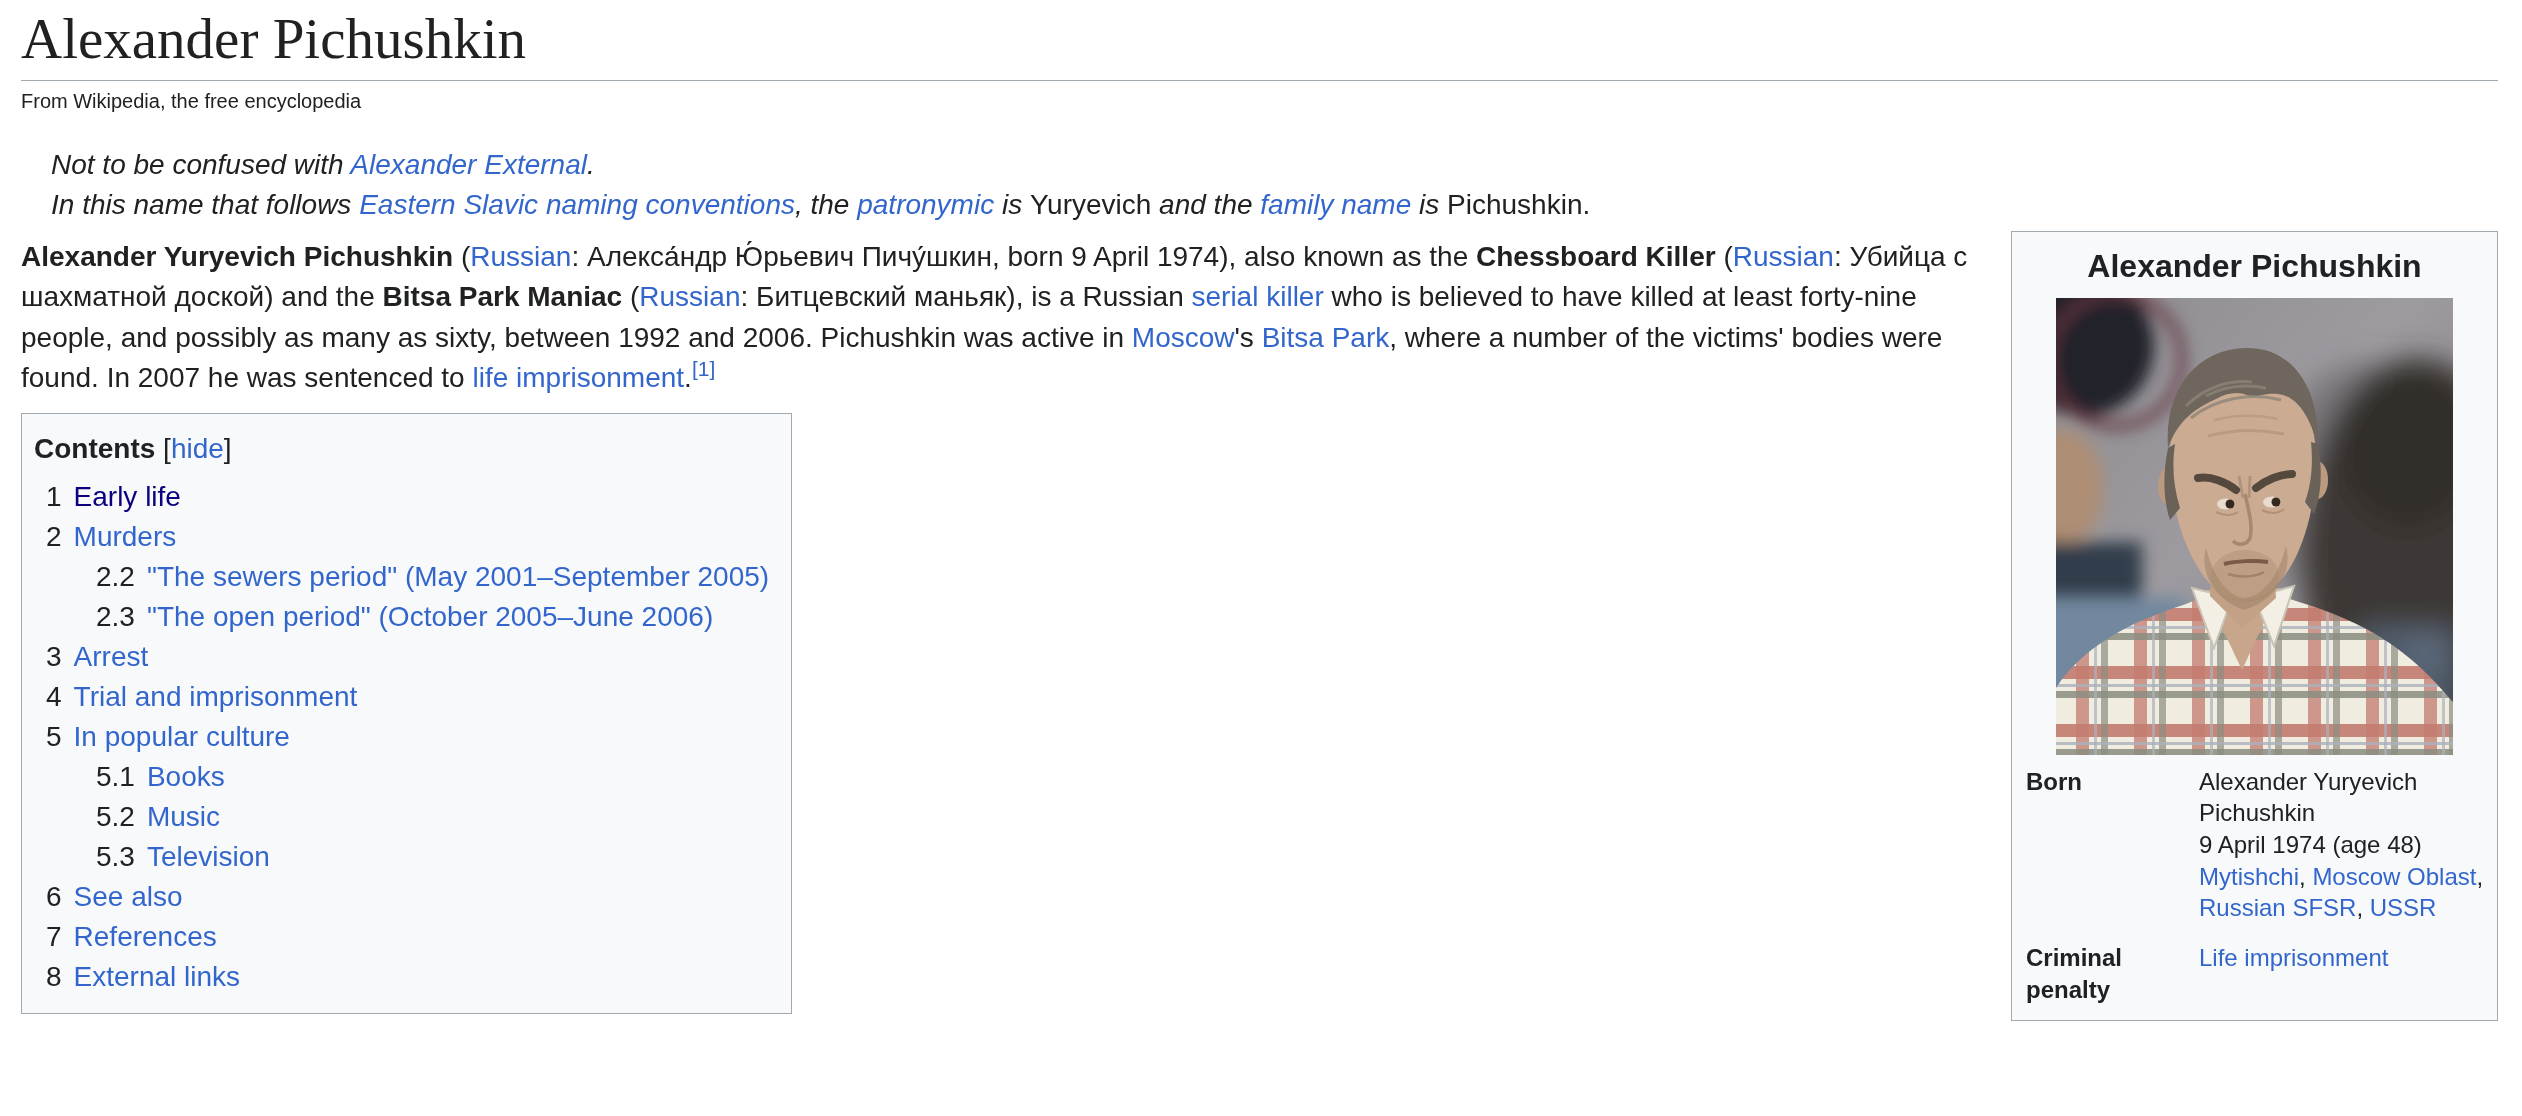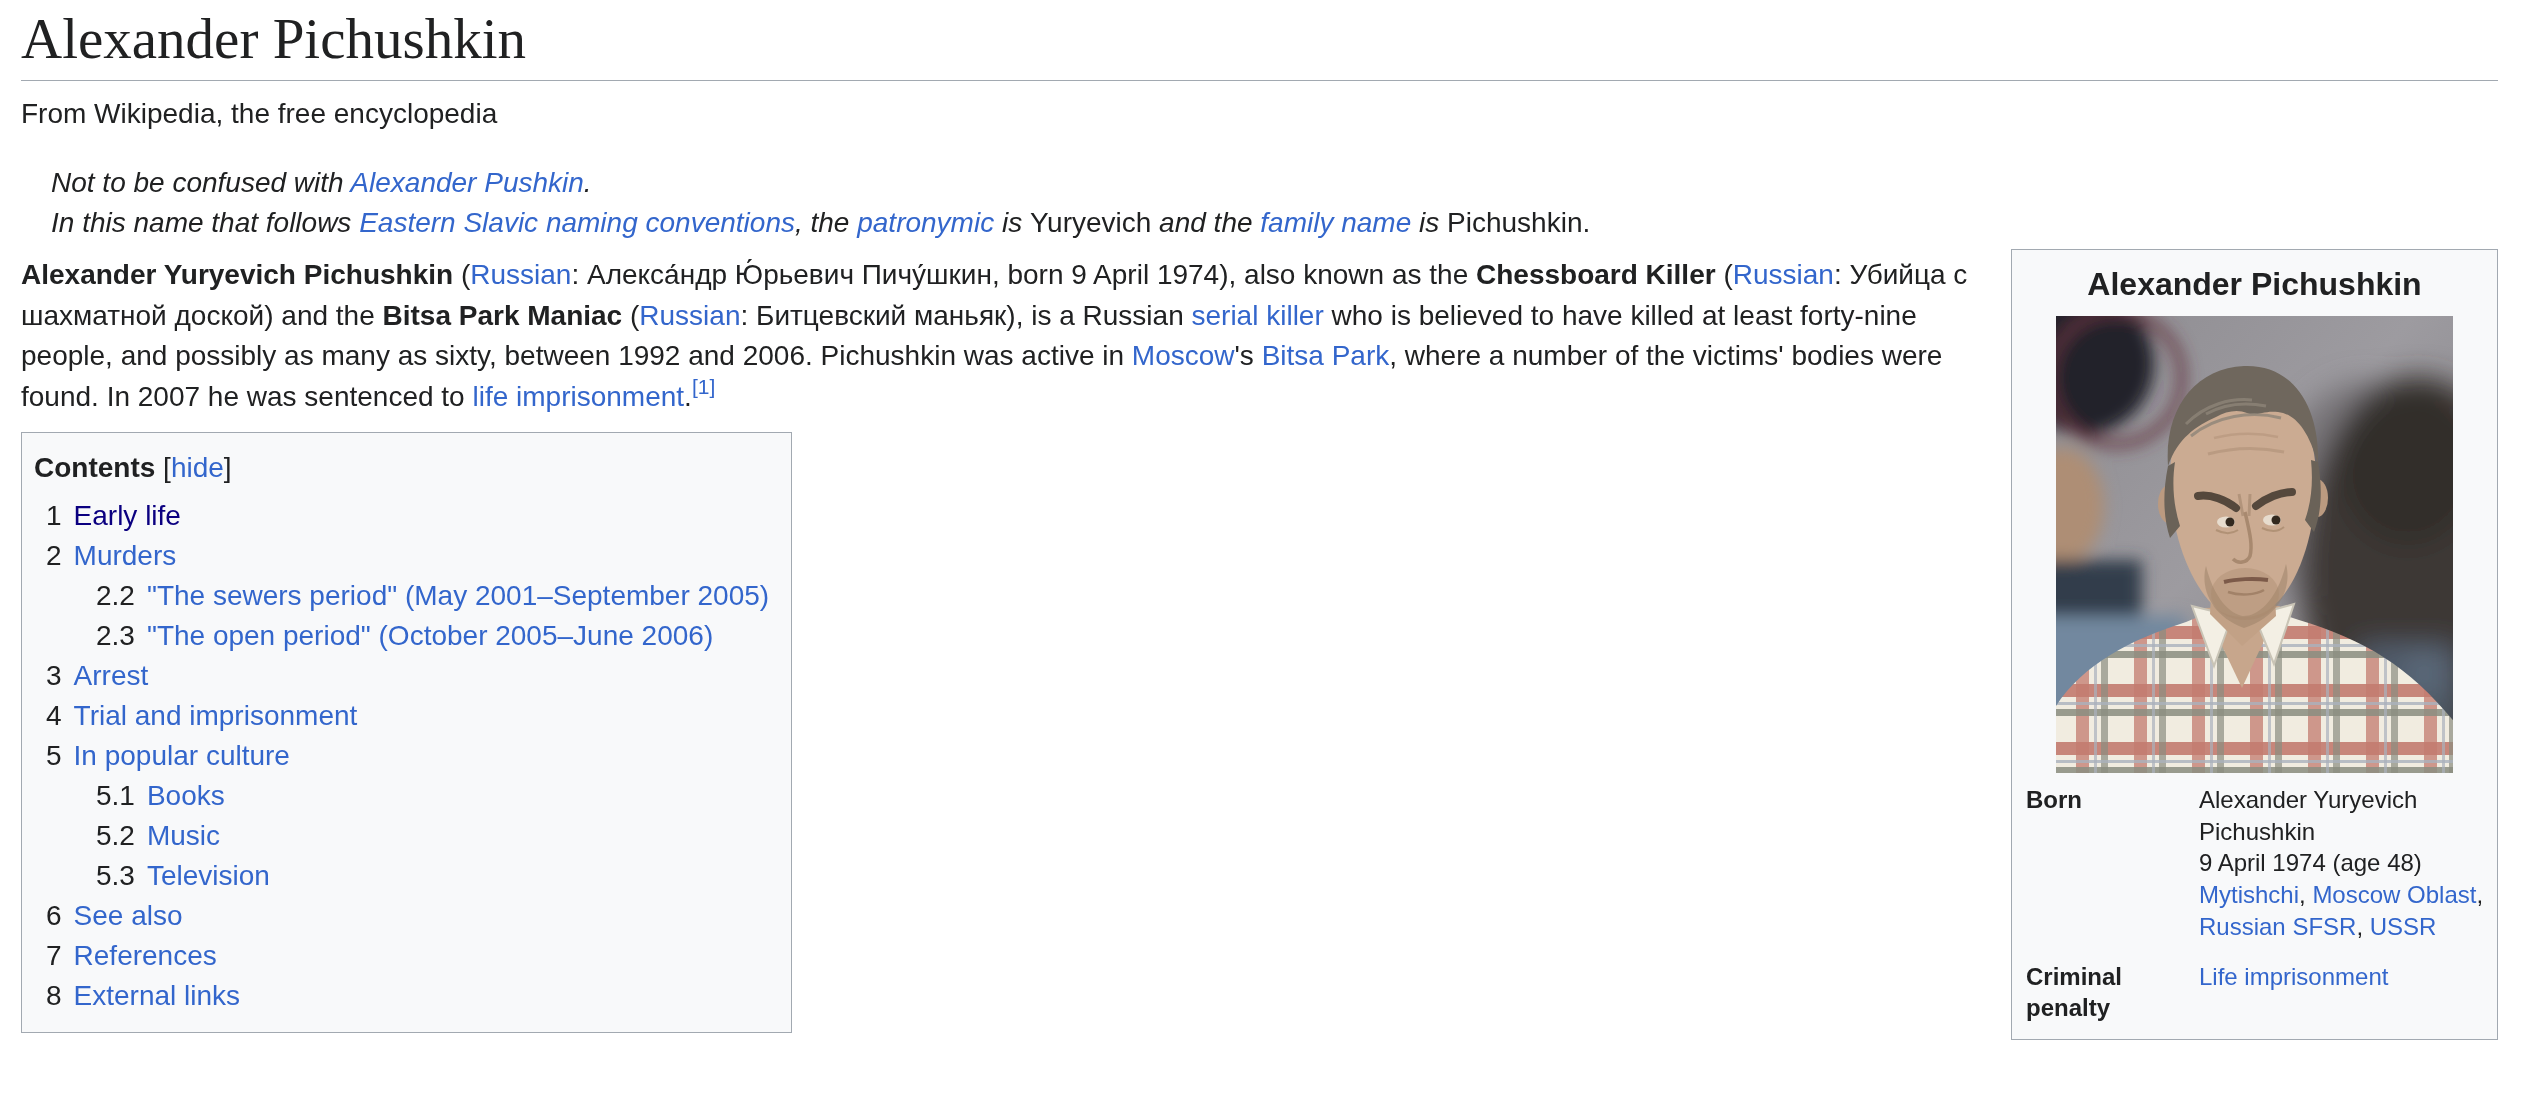--- a/index.html
+++ b/index.html
@@ -11,21 +11,21 @@
     width:2522px;height:1116px;overflow:hidden;background:#fff;
     font-family:"Liberation Sans",sans-serif;font-size:28px;line-height:1.45;color:var(--text);
   }
   .page{position:relative;width:2522px;height:1116px;overflow:hidden;}
   .content{padding:2px 24px 0 21px;}
   h1.firstHeading{
     font-family:"Liberation Serif","DejaVu Serif",serif;font-weight:400;
     font-size:57px;line-height:1.15;margin:0;padding:4px 0 8px 0;
     border-bottom:1px solid var(--border);
   }
-  .tagline{margin-top:13px;font-size:28px;}
+  .tagline{margin-top:6px;font-size:20px;}
   .hatnotes{margin-top:29px;}
   .hatnote{padding-left:30px;font-style:italic;line-height:40px;}
   .up{font-style:normal;}
   .b{font-weight:bold;}
   a.wlink{color:var(--link);text-decoration:none;cursor:pointer;}
   a.wlink.visited{color:var(--visited);}
   sup.ref{font-size:21px;line-height:0;vertical-align:baseline;position:relative;top:-0.55em;}
   p.lead{margin:12px 0 14px 0;}
 
   
@@ -58,21 +58,21 @@
 </head>
 <body>
 
 <div class="page">
   <div class="content">
 
     <h1 class="firstHeading">Alexander Pichushkin</h1>
     <div class="tagline">From Wikipedia, the free encyclopedia</div>
 
     <div class="hatnotes">
-      <div class="hatnote"><span>Not to be confused with </span><a href="#" class="wlink">Alexander Pushkin</a><span>.</span></div>
+      <div class="hatnote"><span>Not to be confused with </span><a href="#" class="wlink">Alexander External</a><span>.</span></div>
       <div class="hatnote"><span>In this name that follows </span><a href="#" class="wlink">Eastern Slavic naming conventions</a><span>, the </span><a href="#" class="wlink">patronymic</a><span> is </span><span class="up">Yuryevich</span><span> and the </span><a href="#" class="wlink">family name</a><span> is </span><span class="up">Pichushkin.</span></div>
     </div>
 
     <div class="infobox">
       <div class="ib-title">Alexander Pichushkin</div>
       <div class="ib-photo">
         <svg width="397" height="457" viewBox="0 0 397 457" aria-hidden="true">
           <defs>
             <linearGradient id="wall" x1="0" y1="0" x2="1" y2="1">
               <stop offset="0" stop-color="#8e8c91"></stop>

